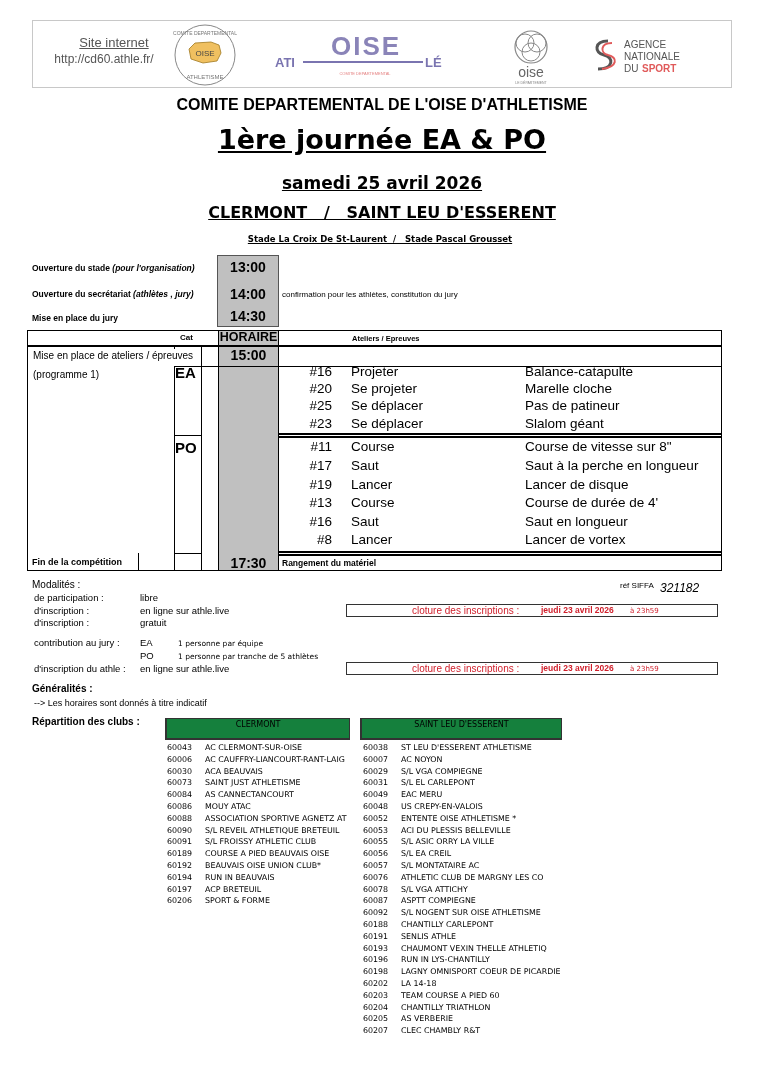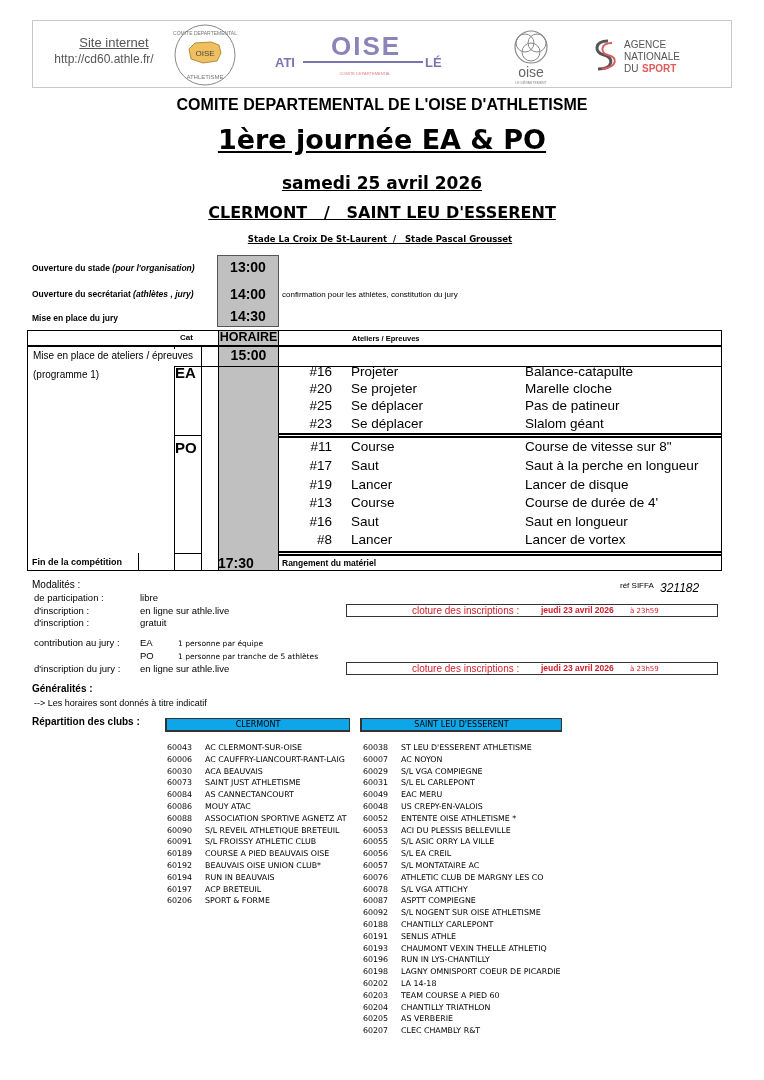--- a/index.html
+++ b/index.html
@@ -34,21 +34,21 @@
   .tbl { left: 27px; top: 330px; width: 695px; height: 241px; border: 1.5px solid #000; }
   .vline { position: absolute; background: #000; width: 1px; }
   .hline { position: absolute; background: #000; height: 1px; }
   .horaire-fill { left: 218px; top: 330px; width: 61px; height: 241px; background: #c0c0c0; border-left: 1px solid #000; border-right: 1px solid #000; }
   .hdr-cat { left: 180px; top: 333px; font-size: 8px; font-weight: bold; }
   .hdr-horaire { left: 218px; top: 330px; width: 61px; text-align: center; font-size: 12.5px; font-weight: bold; }
   .hdr-ateliers { left: 352px; top: 334px; font-size: 7.5px; font-weight: bold; }
   .row-label { left: 33px; font-size: 10px; }
   .cat-label { left: 175px; width: 28px; font-size: 15px; font-weight: bold; }
   .t1500 { left: 218px; top: 347px; width: 61px; text-align: center; font-size: 14px; font-weight: bold; }
-  .t1730 { left: 218px; top: 555px; width: 61px; font-size: 14px; font-weight: bold; }
+  .t1730 { left: 218px; top: 555px; width: 61px; text-align: center; font-size: 14px; font-weight: bold; }
   .fin-label { left: 32px; top: 557px; font-size: 9px; font-weight: bold; }
   .rangement { left: 282px; top: 558px; font-size: 8.5px; font-weight: bold; }
   .ev-num { left: 290px; width: 42px; text-align: right; font-size: 13.5px; }
   .ev-type { left: 351px; font-size: 13.5px; }
   .ev-name { left: 525px; font-size: 13.5px; }
 
   
   .mod-title { left: 32px; top: 579px; font-size: 10px; font-weight: normal; }
   .mod-l { left: 34px; font-size: 9.5px; }
   .mod-v { left: 140px; font-size: 9.5px; }
@@ -56,21 +56,21 @@
   .siffa-lab { left: 620px; top: 581px; font-size: 8px; }
   .siffa-val { left: 660px; top: 581px; font-size: 12px; font-style: italic; }
   .cloture-box { left: 346px; width: 372px; height: 13px; border: 1px solid #333; }
   .cl-lab { left: 412px; font-size: 10px; color: #d0202c; }
   .cl-date { left: 541px; font-size: 8.5px; color: #d0202c; font-weight: bold; }
   .cl-time { left: 630px; font-size: 7px; color: #d0202c; font-family: "DejaVu Sans", sans-serif; }
 
   .gen-title { left: 32px; top: 683px; font-size: 10px; font-weight: bold; }
   .gen-text { left: 34px; top: 698px; font-size: 9px; }
   .rep-title { left: 32px; top: 716px; font-size: 10px; font-weight: bold; }
-  .club-hdr { top: 718px; height: 14px; background: #0ea5e9; border: 1px solid #333; border-bottom-width: 2px; border-left-width: 2px; text-align: center; font-size: 8px; font-family: "DejaVu Sans", sans-serif; line-height: 12px; }
+  .club-hdr { top: 718px; height: 22px; background: #15803d; border: 1px solid #333; border-bottom-width: 2px; border-left-width: 2px; text-align: center; font-size: 8px; font-family: "DejaVu Sans", sans-serif; line-height: 12px; }
   .club-list { top: 742px; font-size: 7.9px; font-family: "DejaVu Sans", sans-serif; line-height: 11.8px; white-space: nowrap; }
   .club-list div { display: flex; }
   .club-list .code { width: 38px; }
 </style>
 </head>
 <body>
 
 <div class="abs banner">
   <div class="abs site-label">Site internet</div>
   <div class="abs site-url">http://cd60.athle.fr/</div>
@@ -226,21 +226,21 @@
 <div class="abs mod-l" style="top:605px">d'inscription :</div>
 <div class="abs mod-v" style="top:605px">en ligne sur athle.live</div>
 <div class="abs mod-l" style="top:617px">d'inscription :</div>
 <div class="abs mod-v" style="top:617px">gratuit</div>
 
 <div class="abs mod-l" style="top:637px">contribution au  jury :</div>
 <div class="abs mod-v" style="top:637px">EA</div>
 <div class="abs mod-small" style="top:639px">1 personne par équipe</div>
 <div class="abs mod-v" style="top:650px">PO</div>
 <div class="abs mod-small" style="top:652px">1 personne par tranche de 5 athlètes</div>
-<div class="abs mod-l" style="top:663px">d'inscription du jury :</div>
+<div class="abs mod-l" style="top:663px">d'inscription du athle :</div>
 <div class="abs mod-v" style="top:663px">en ligne sur athle.live</div>
 
 <div class="abs cloture-box" style="top:604px"></div>
 <div class="abs cl-lab" style="top:605px">cloture des inscriptions :</div>
 <div class="abs cl-date" style="top:605px">jeudi 23 avril 2026</div>
 <div class="abs cl-time" style="top:607px">à 23h59</div>
 
 <div class="abs cloture-box" style="top:662px"></div>
 <div class="abs cl-lab" style="top:663px">cloture des inscriptions :</div>
 <div class="abs cl-date" style="top:663px">jeudi 23 avril 2026</div>

